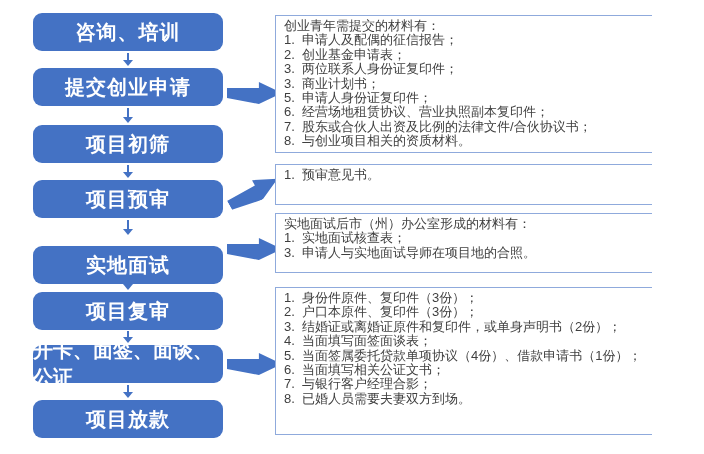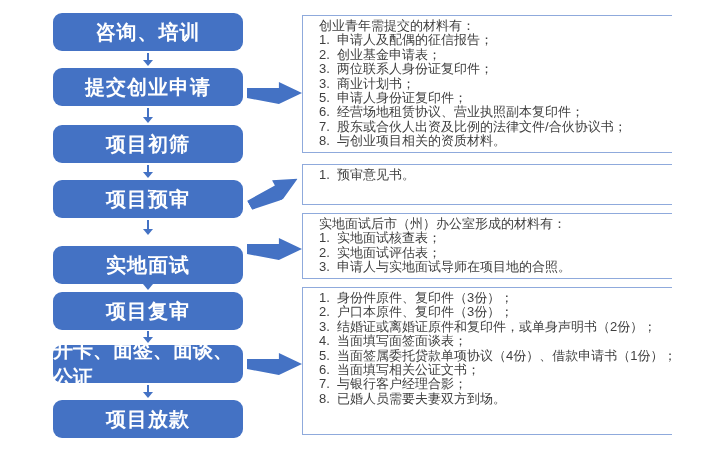--- a/index.html
+++ b/index.html
@@ -4,21 +4,20 @@
 <style>
   :root{
     --blue:#4472C4;
     --panel-border:#8FAADC;
     --panel-text:#3f3f3f;
   }
   html,body{margin:0;padding:0;background:#ffffff;}
   .canvas{
     position:relative;width:652px;height:454px;background:#fff;overflow:hidden;
     font-family:"Liberation Sans","DejaVu Sans",sans-serif;
-    margin-left:20px;
   }
   
   .step{
     position:absolute;left:33px;width:190px;height:38px;
     background:var(--blue);border-radius:9px;
     color:#fff;font-weight:bold;font-size:20px;letter-spacing:1px;
     display:flex;align-items:center;justify-content:center;
     box-sizing:border-box;
   }
   .s1{top:13px}.s2{top:68px}.s3{top:125px}.s4{top:180px}
@@ -42,23 +41,23 @@
   .harrow{
     position:absolute;width:55px;height:22px;background:var(--blue);
     clip-path:polygon(0 27%,58% 27%,58% 0,100% 50%,58% 100%,0 73%);
   }
   .a1{left:227px;top:82px}
   .a2{left:226px;top:181px;transform:rotate(-29deg)}
   .a3{left:227px;top:238px}
   .a4{left:227px;top:353px}
   
   .panel{
-    position:absolute;left:282px;width:396px;box-sizing:border-box;
+    position:absolute;left:275px;width:396px;box-sizing:border-box;
     background:#fff;border:1px solid var(--panel-border);
-    padding:3px 16px;color:var(--panel-text);
+    padding:3px 8px;color:var(--panel-text);
     font-size:13px;line-height:14.4px;
   }
   .panel .line{white-space:pre-wrap;}
   .pA{top:15px;min-height:133px}
   .pB{top:164px;min-height:41px}
   .pC{top:213px;min-height:60px}
   .pD{top:287px;min-height:148px}
 </style>
 </head>
 <body>
@@ -104,21 +103,20 @@
   <div class="panel pB">
     <div>
         <div class="line">1.  预审意见书。</div>
       </div>
   </div>
 
   <div class="panel pC">
     <div class="line">实地面试后市（州）办公室形成的材料有：</div>
     <div>
         <div class="line">1.  实地面试核查表；</div>
-        <div class="line">2.  实地面试评估表；</div>
         <div class="line">3.  申请人与实地面试导师在项目地的合照。</div>
       </div>
   </div>
 
   <div class="panel pD">
     <div>
         <div class="line">1.  身份件原件、复印件（3份）；</div>
         <div class="line">2.  户口本原件、复印件（3份）；</div>
         <div class="line">3.  结婚证或离婚证原件和复印件，或单身声明书（2份）；</div>
         <div class="line">4.  当面填写面签面谈表；</div>

